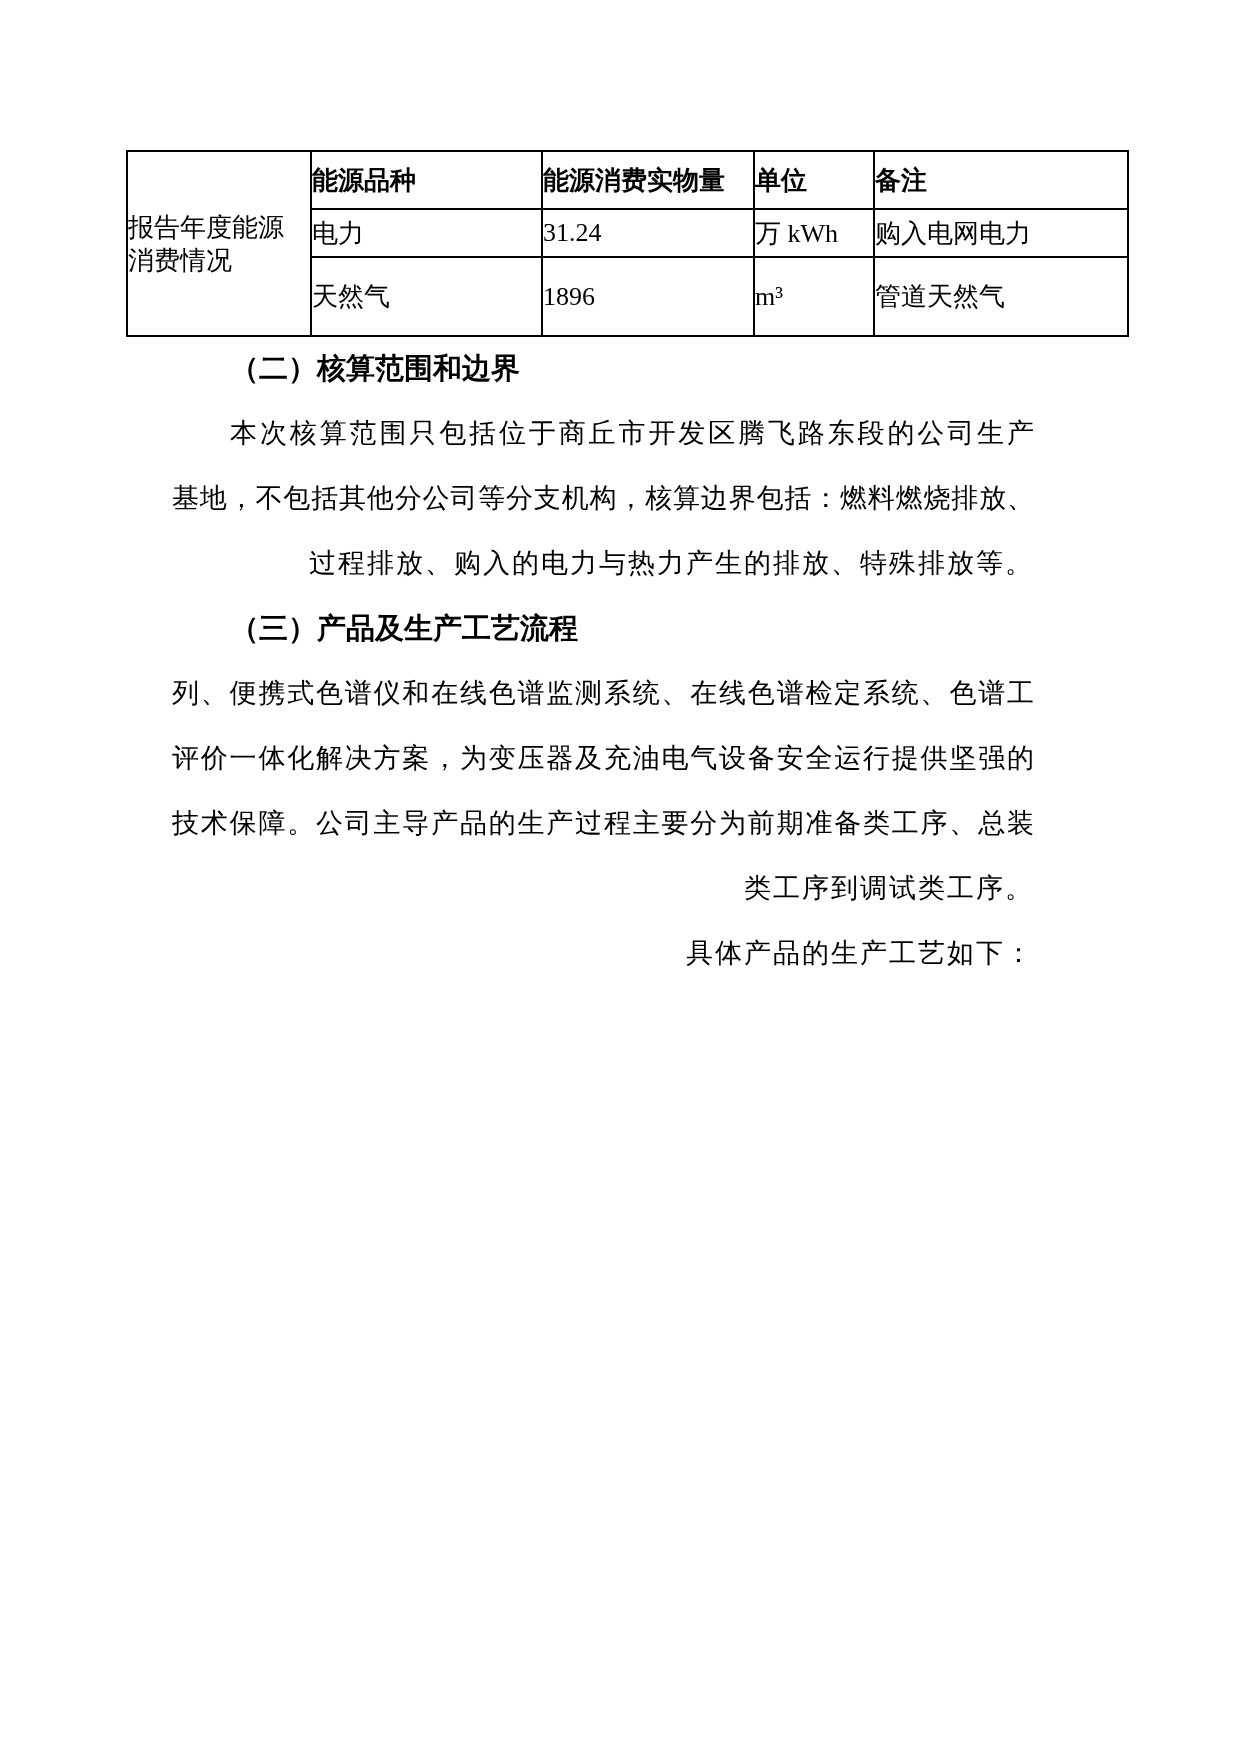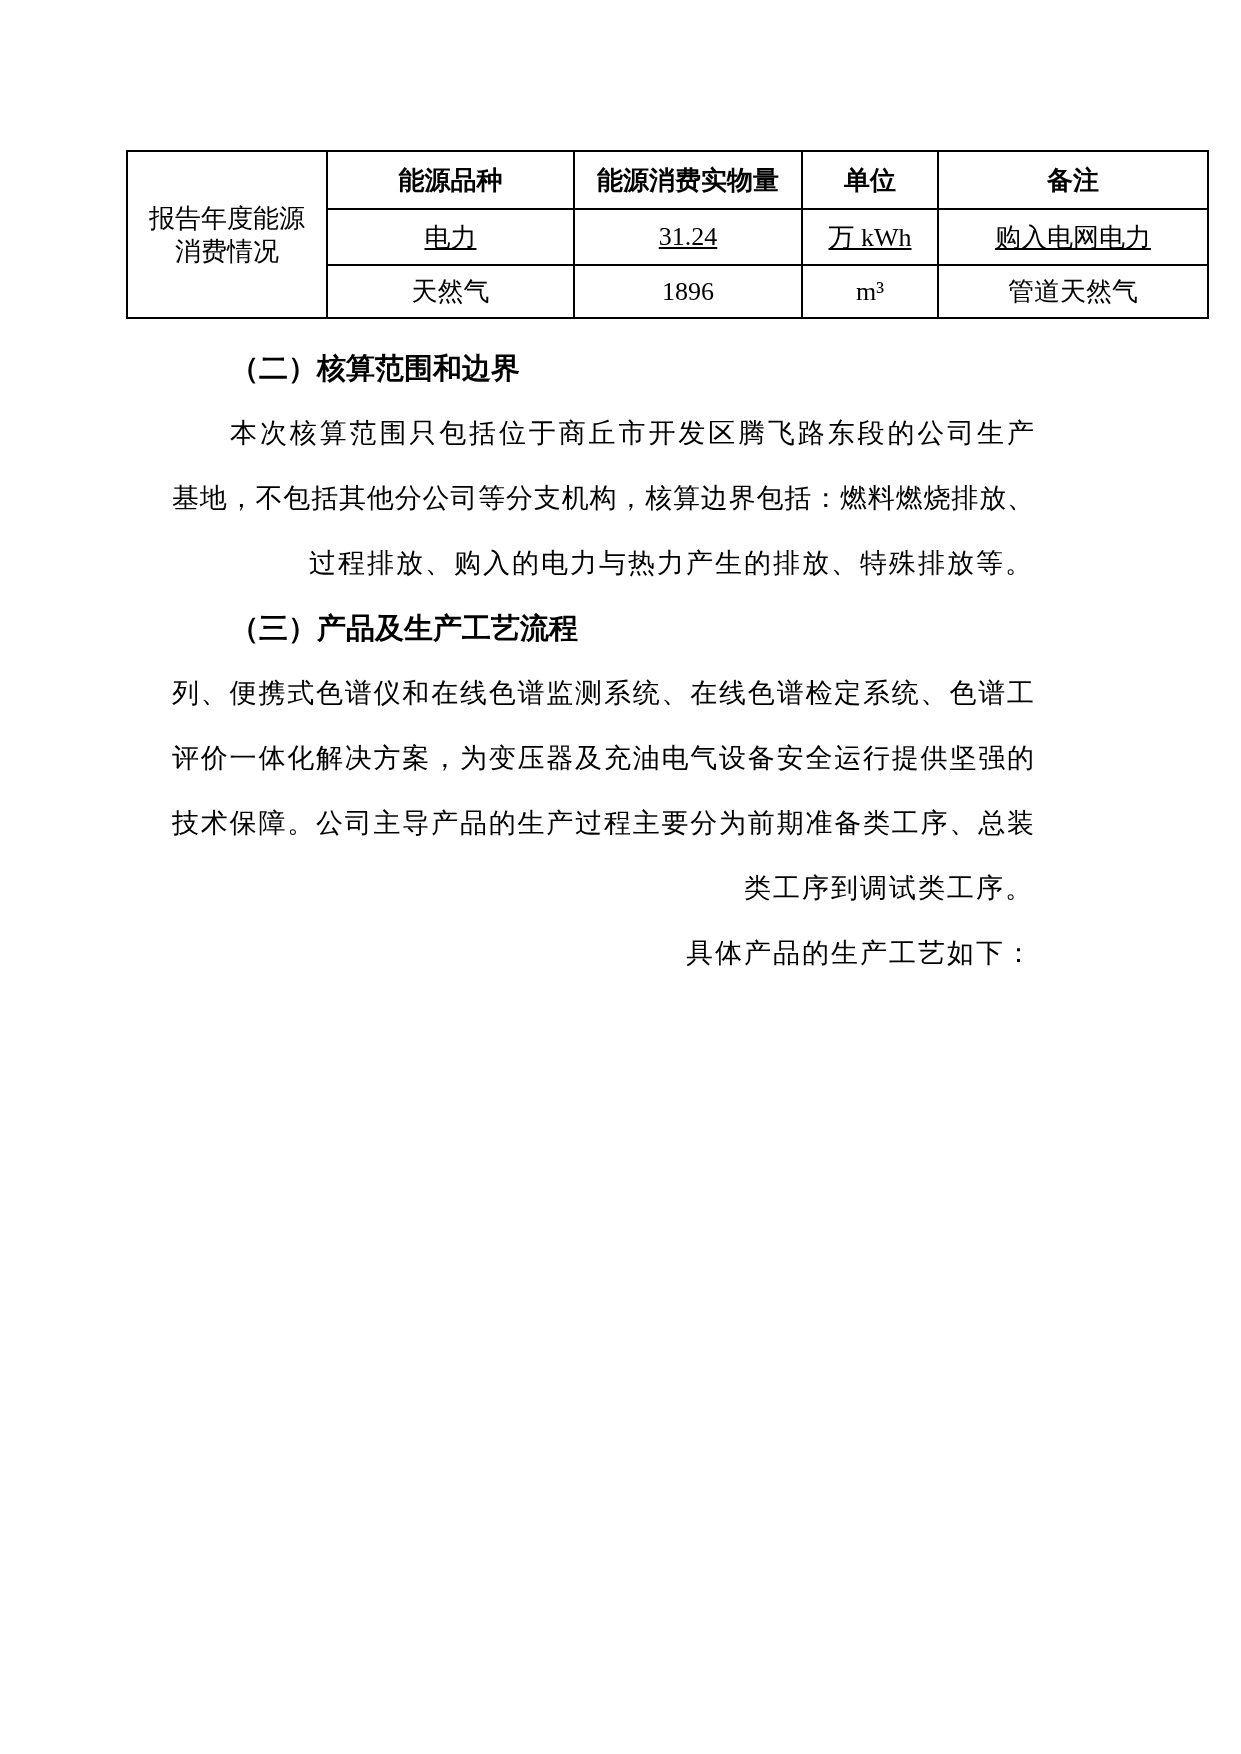--- a/index.html
+++ b/index.html
@@ -17,31 +17,31 @@
   table.energy {
     position: absolute;
     left: 126px;
     top: 150px;
     width: 991px;
     border-collapse: collapse;
     table-layout: fixed;
   }
   table.energy td, table.energy th {
     border: 2px solid #000000;
-    text-align: center;
+    text-align: left;
     vertical-align: middle;
     font-size: 26px;
-    padding: 8px;
+    padding: 0;
     font-weight: normal;
   }
   table.energy th { font-weight: bold; }
   td.rowhead { font-weight: bold; font-size: 26px; line-height: 33px; }
   tr.r0 { height: 58px; }
-  tr.r1 { height: 56px; text-decoration: underline; }
-  tr.r2 { height: 48px; }
+  tr.r1 { height: 48px; }
+  tr.r2 { height: 79px; }
 
   
   .textflow {
     position: absolute;
     left: 172px;
     top: 336px;
     width: 862px;
   }
   .line {
     height: 65px;

